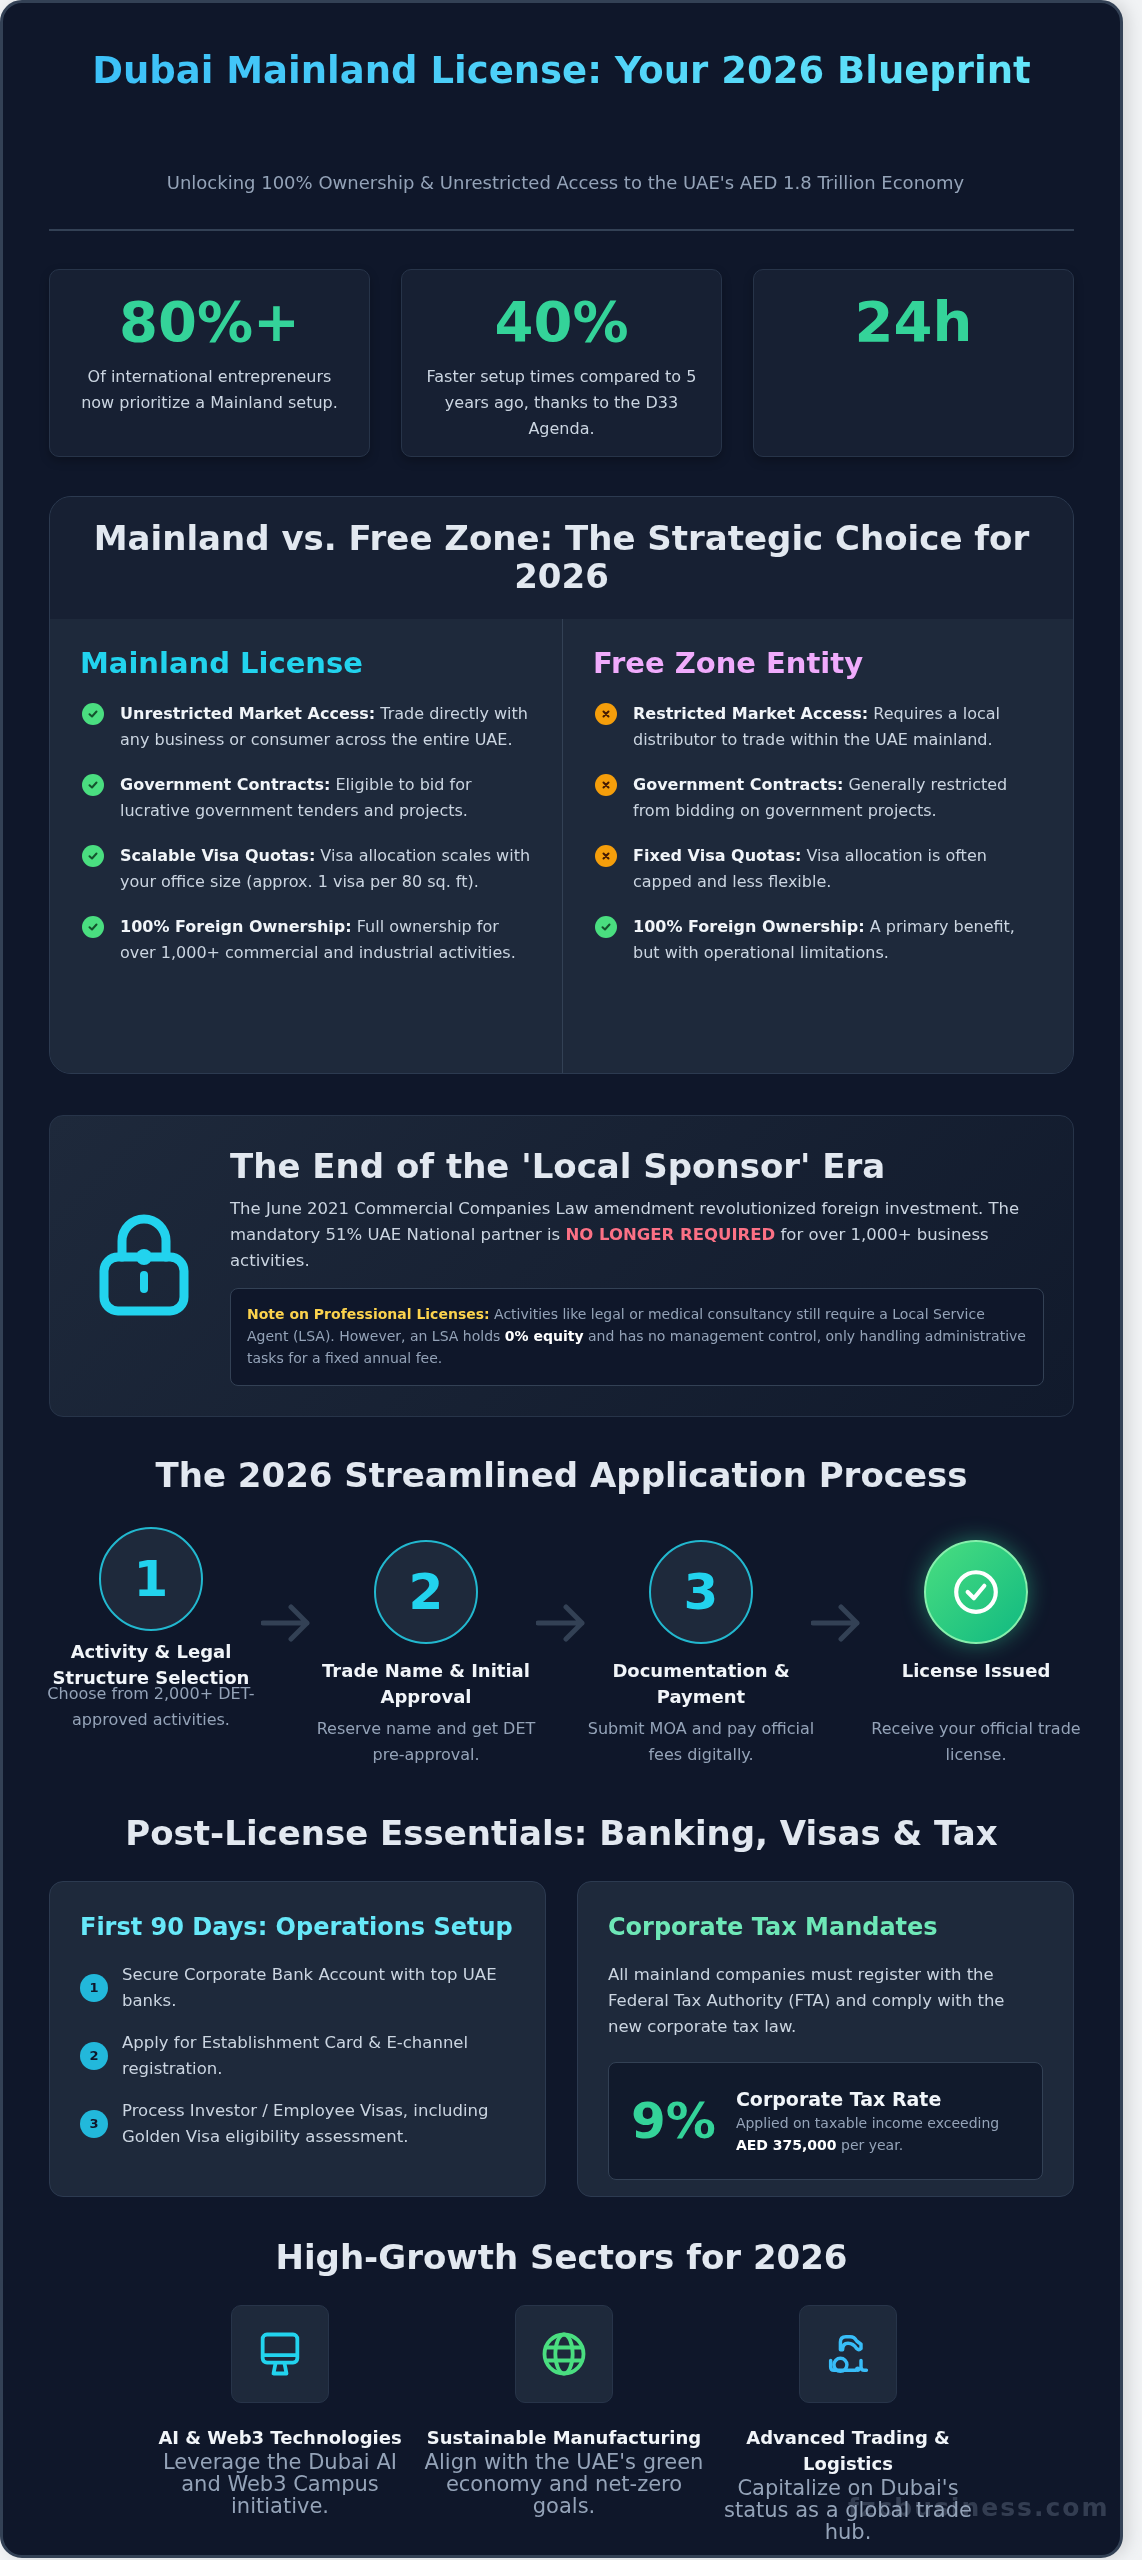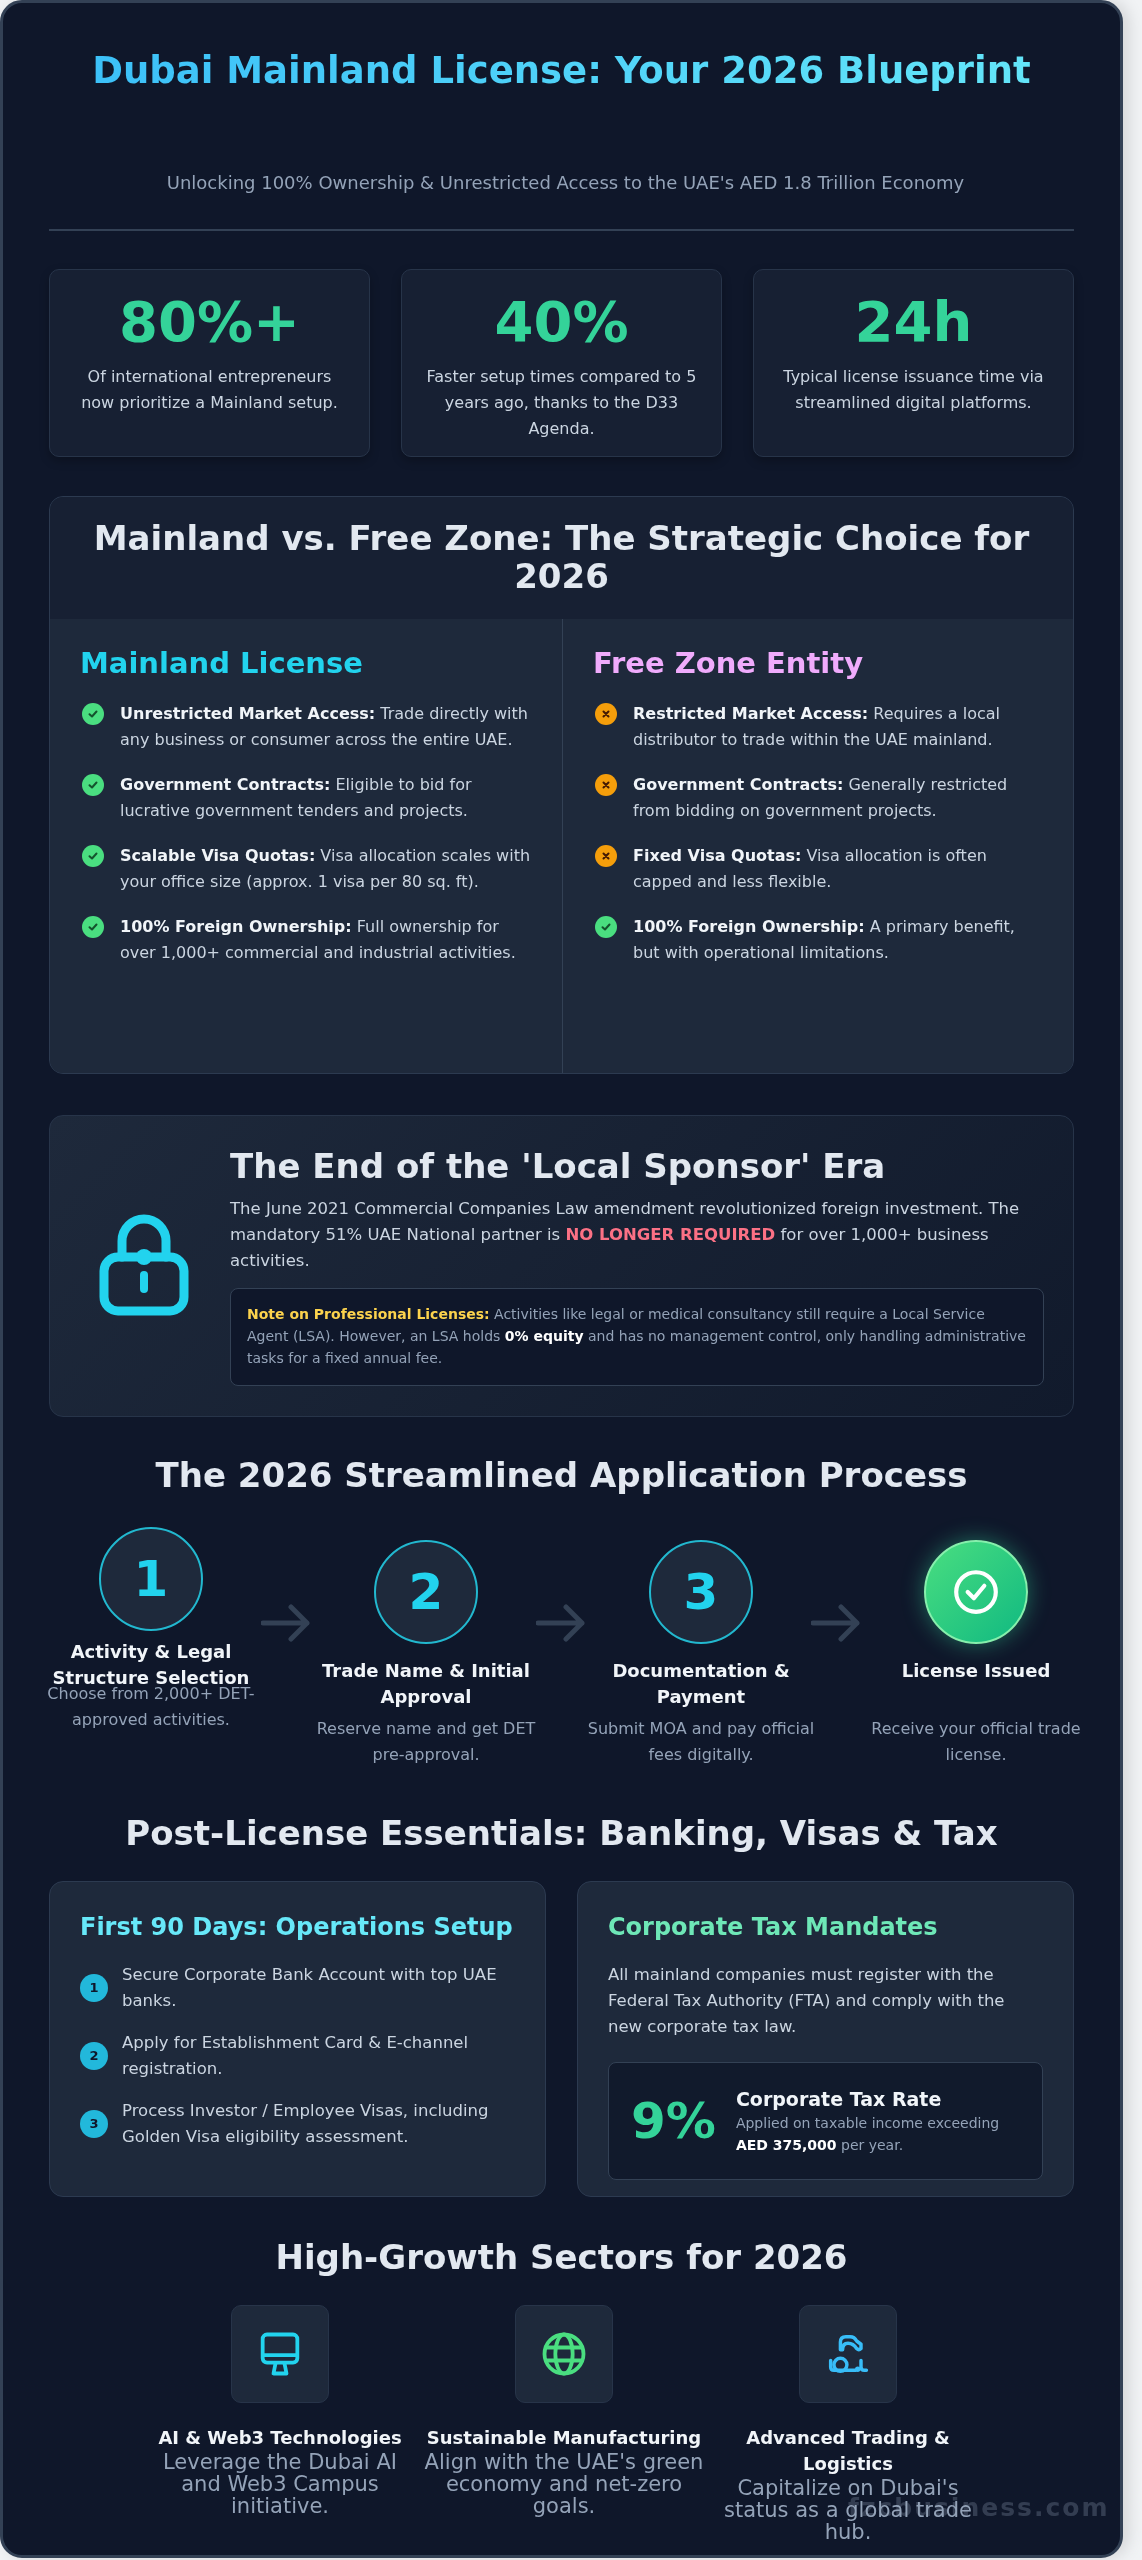--- a/index.html
+++ b/index.html
@@ -29,21 +29,21 @@
     top: 266px; width: 321px; height: 188px; background: #172033;
     border: 1px solid #273449; border-radius: 10px; text-align: center; padding: 20px 24px 0;
     box-shadow: 0 4px 10px rgba(0,0,0,0.25);
   }
   .stat .num { font-size: 56px; font-weight: bold; color: #34d399; line-height: 64px; }
   .stat .desc { font-size: 16px; color: #cbd5e1; line-height: 26px; margin-top: 10px; }
 
   
   .compare {
     left: 46px; top: 493px; width: 1025px; height: 578px; background: #1e293b;
-    border: 1px solid #2c3a50; border-radius: 14px; overflow: hidden;
+    border: 1px solid #2c3a50; border-radius: 22px; overflow: hidden;
   }
   .compare-head {
     left: 0; top: 0; width: 100%; height: 122px; background: #172033;
     text-align: center; padding-top: 22px; font-size: 34px; font-weight: bold; color: #e2e8f0; line-height: 38px;
   }
   .compare-head .inner { width: 940px; margin: 0 auto; }
   .col { top: 122px; height: 460px; padding: 26px 30px 0 30px; }
   .col-left { left: 0; width: 513px; background: #1e293b; border-right: 1px solid #334155; }
   .col-right { left: 513px; width: 512px; background: #1e293b; }
   .col h3 { text-align: left; font-size: 29px; line-height: 36px; margin-bottom: 20px; font-weight: bold; }
@@ -121,21 +121,20 @@
   <div class="abs stat" style="left:46px;">
     <div class="num">80%+</div>
     <div class="desc">Of international entrepreneurs now prioritize a Mainland setup.</div>
   </div>
   <div class="abs stat" style="left:398px;">
     <div class="num">40%</div>
     <div class="desc">Faster setup times compared to 5 years ago, thanks to the D33 Agenda.</div>
   </div>
   <div class="abs stat" style="left:750px;">
     <div class="num">24h</div>
-    <div class="desc">Typical license issuance time via streamlined digital platforms.</div>
   </div>
 
   <div class="abs compare">
     <div class="abs compare-head">
       <div class="inner">Mainland vs. Free Zone: The Strategic Choice for 2026</div>
     </div>
     <div class="abs col col-left">
       <h3>Mainland License</h3>
       <div class="item">
         <span class="ic ok">

